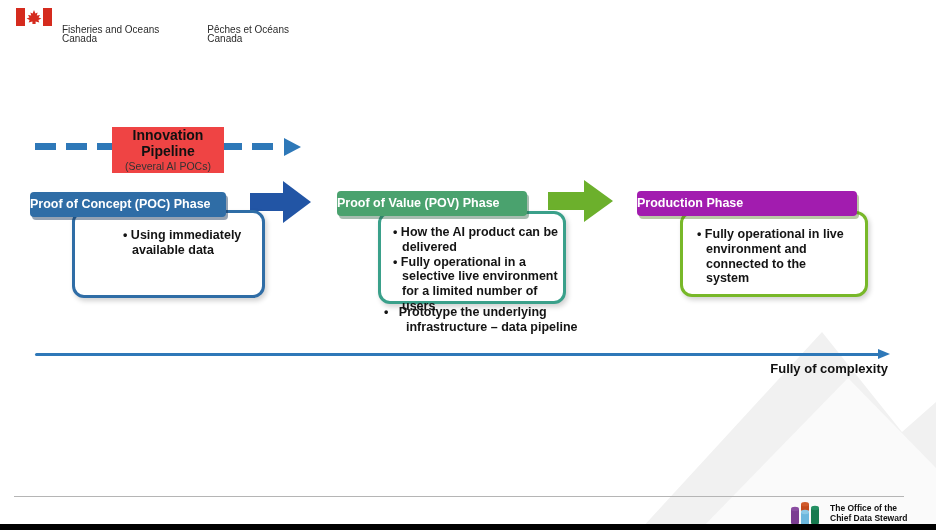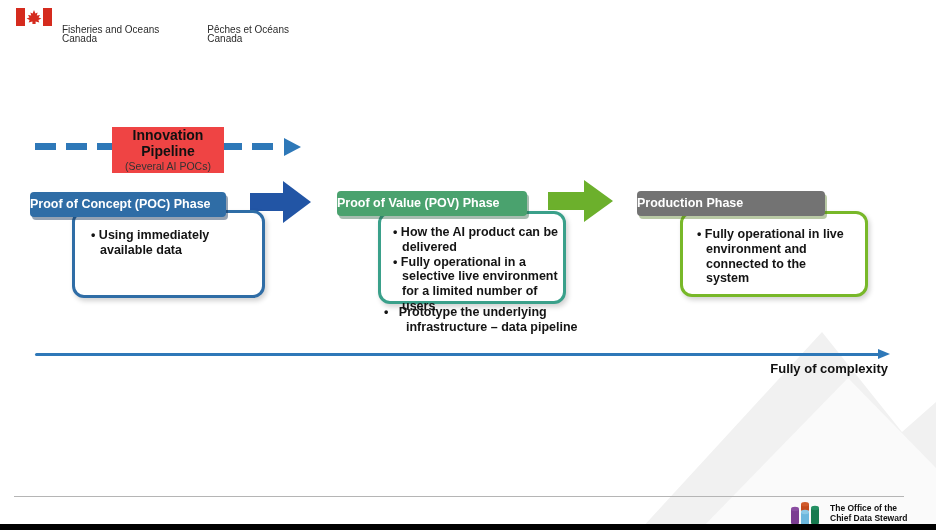--- a/index.html
+++ b/index.html
@@ -33,26 +33,26 @@
   }
   .pipe-label .l1{font-size:14px;font-weight:bold;line-height:16px;}
   .pipe-label .sub{font-size:10.5px;font-weight:400;color:#333;line-height:13px;margin-top:1px;}
   
   .phase-header{
     position:absolute;height:25px;border-radius:4px;color:#fff;font-weight:bold;
     font-size:12.5px;line-height:25px;box-sizing:border-box;z-index:4;
   }
   .ph-poc{left:30px;top:192px;width:196px;background:#2f6da6;box-shadow:2px 3px 0 rgba(18,48,86,.45);}
   .ph-pov{left:337px;top:191px;width:190px;background:#4aa26e;box-shadow:2px 3px 0 rgba(34,90,58,.4);}
-  .ph-prod{left:637px;top:191px;width:188px;background:#737373;box-shadow:2px 3px 0 rgba(80,120,30,.4);}
+  .ph-prod{left:637px;top:191px;width:220px;background:#a21caf;box-shadow:2px 3px 0 rgba(80,120,30,.4);}
   .phase-box{
     position:absolute;background:#fff;border-radius:12px;box-sizing:border-box;z-index:3;
     box-shadow:2px 3px 5px rgba(0,0,0,.18);
   }
-  .box-poc{left:72px;top:210px;width:193px;height:88px;border:3px solid #2f6da6;}
+  .box-poc{left:72px;top:210px;width:193px;height:88px;border:3px solid #2f6da6;padding-left:32px;}
   .box-pov{left:378px;top:211px;width:188px;height:93px;border:3px solid #3aa08a;}
   .box-prod{left:680px;top:211px;width:188px;height:86px;border:3px solid #78b829;}
   .phase-box ul{margin:0;list-style:none;}
   .box-poc ul{padding:15px 4px 4px 16px;}
   .box-pov ul{padding:11px 2px 4px 12px;}
   .box-prod ul{padding:13px 18px 4px 14px;}
   .phase-box li, .foot-bullet{
     font-size:12.5px;font-weight:bold;color:#141414;line-height:1.18;
     padding-left:9px;text-indent:-9px;
   }

